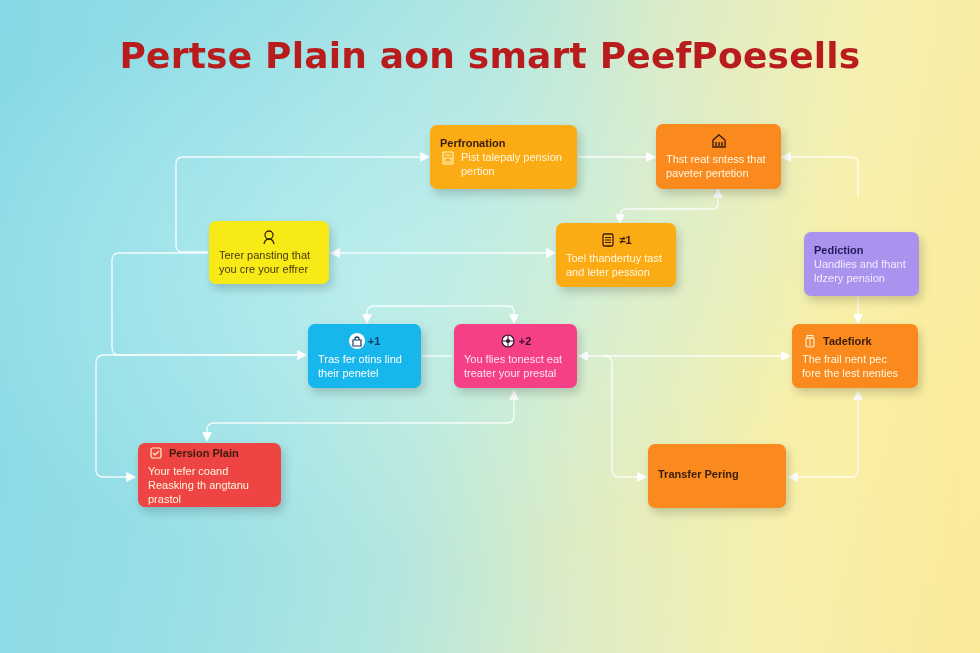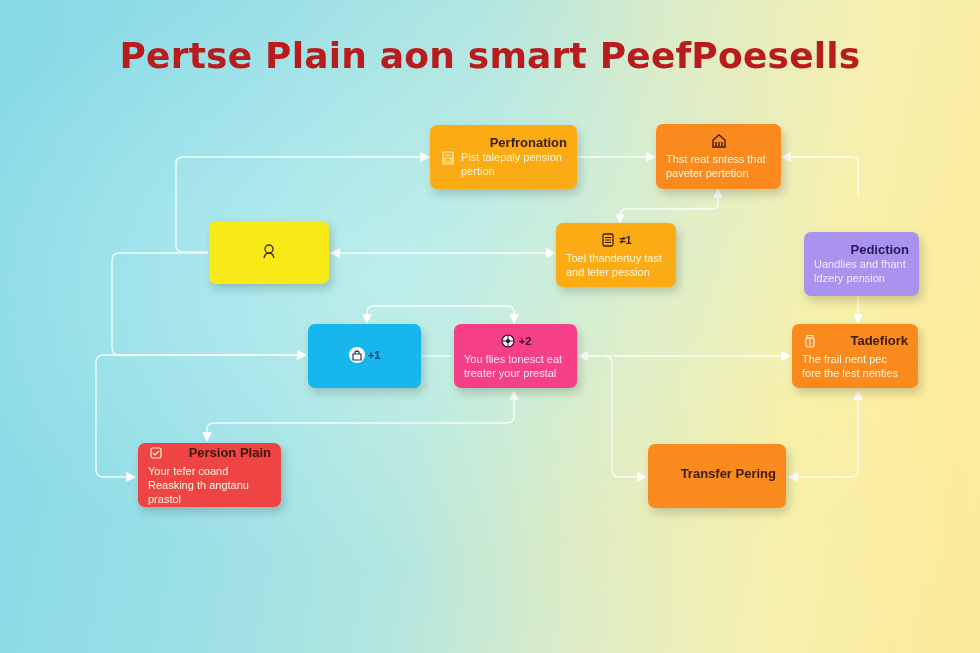--- a/index.html
+++ b/index.html
@@ -19,21 +19,21 @@
       font-family: "DejaVu Sans", sans-serif;
     }
     svg.connectors { position: absolute; left: 0; top: 0; width: 980px; height: 653px; }
     .node {
       position: absolute; border-radius: 7px; box-sizing: border-box;
       box-shadow: 3px 5px 10px rgba(0,0,0,0.18);
       padding: 6px 10px; color: #fff; font-size: 11px; line-height: 14px;
       display: flex; flex-direction: column; justify-content: center;
     }
     .node .head { display: flex; align-items: center; justify-content: center; gap: 3px; margin-bottom: 3px; }
-    .node .ttl { font-weight: bold; font-size: 13px; color: #3a1c0a; text-align: right; }
+    .node .ttl { font-weight: bold; font-size: 11px; color: #3a1c0a; text-align: left; }
     .node .body { text-align: left; color: #fff7e0; }
     .node .badge { font-size: 11px; font-weight: bold; }
     .icon { display: inline-flex; width: 16px; height: 16px; align-items: center; justify-content: center; }
     .icon svg { width: 16px; height: 16px; }
     .row { display: flex; align-items: flex-start; gap: 5px; }
   </style>
 </head>
 <body>
 
 <div class="bg-glow"></div>
@@ -113,20 +113,21 @@
 
 <div class="node" style="left:209px; top:221px; width:120px; height:63px; background:#f7ea16;">
   <div class="head">
     <span class="icon">
       <svg viewBox="0 0 16 16">
           <circle cx="8" cy="6" r="4" fill="none" stroke="#3a2a06" stroke-width="1.3"></circle>
           <path d="M3,15 Q4,10 8,10 Q12,10 13,15" fill="none" stroke="#3a2a06" stroke-width="1.3"></path>
         </svg>
     </span>
   </div>
+  <div class="body" style="color:#4a3a10;">Terer pansting that you cre your effrer</div>
 </div>
 
 <div class="node" style="left:556px; top:223px; width:120px; height:64px; background:#fbac14;">
   <div class="head">
     <span class="icon">
       <svg viewBox="0 0 16 16">
           <rect x="3" y="2" width="10" height="12" rx="1.5" fill="none" stroke="#3a1c0a" stroke-width="1.3"></rect>
           <line x1="5" y1="5.5" x2="11" y2="5.5" stroke="#3a1c0a"></line>
           <line x1="5" y1="8" x2="11" y2="8" stroke="#3a1c0a"></line>
           <line x1="5" y1="10.5" x2="11" y2="10.5" stroke="#3a1c0a"></line>
@@ -140,20 +141,21 @@
 <div class="node" style="left:308px; top:324px; width:113px; height:64px; background:#17b6ec;">
   <div class="head">
     <span class="icon" style="background:#fff; border-radius:50%;">
       <svg viewBox="0 0 16 16">
           <path d="M4,7 H12 V13 H4 Z" fill="none" stroke="#1a3a5a" stroke-width="1.2"></path>
           <path d="M6,7 V5 Q8,3 10,5 V7" fill="none" stroke="#1a3a5a" stroke-width="1.2"></path>
         </svg>
     </span>
     <span class="badge" style="color:#123a66;">+1</span>
   </div>
+  <div class="body" style="color:#ffffff;">Tras fer otins lind their penetel</div>
 </div>
 
 <div class="node" style="left:454px; top:324px; width:123px; height:64px; background:#f53f86;">
   <div class="head">
     <span class="icon">
       <svg viewBox="0 0 16 16">
           <circle cx="8" cy="8" r="6" fill="#fff" stroke="#3a1030" stroke-width="1.2"></circle>
           <circle cx="8" cy="8" r="2" fill="#3a1030"></circle>
           <line x1="2" y1="8" x2="14" y2="8" stroke="#3a1030"></line>
           <line x1="8" y1="2" x2="8" y2="14" stroke="#3a1030"></line>

